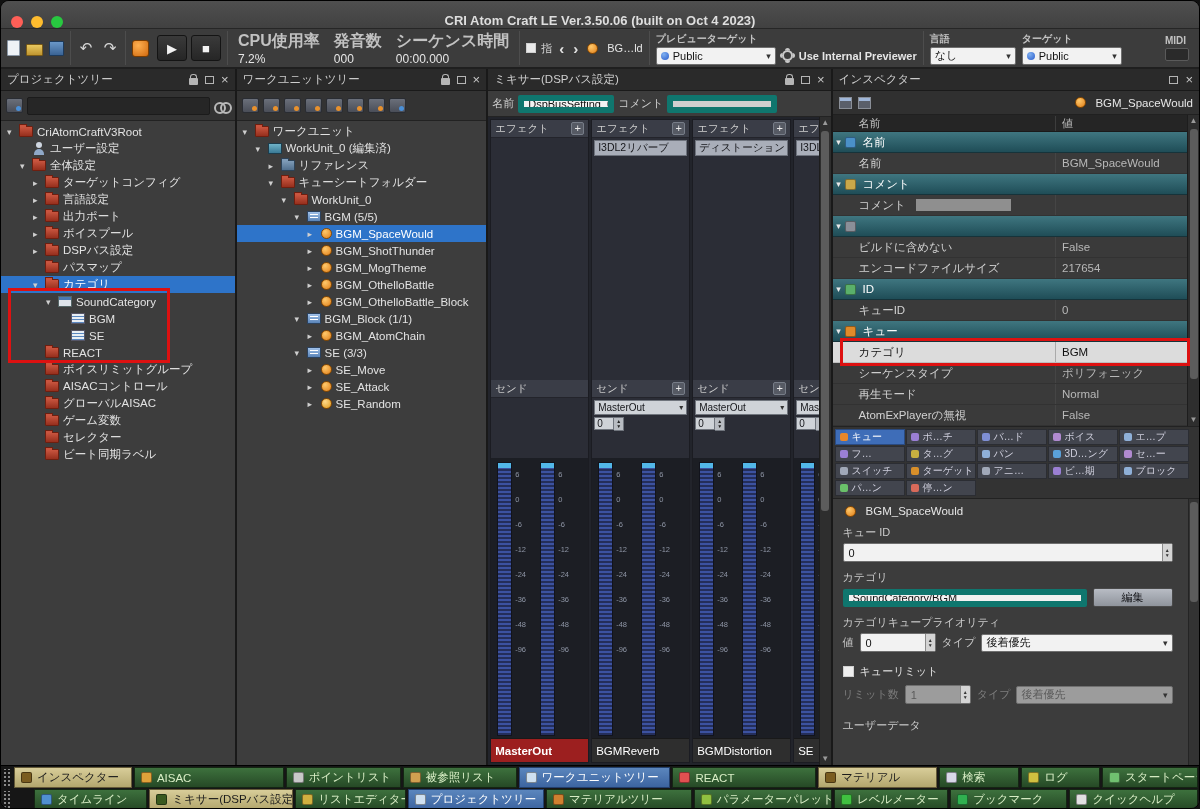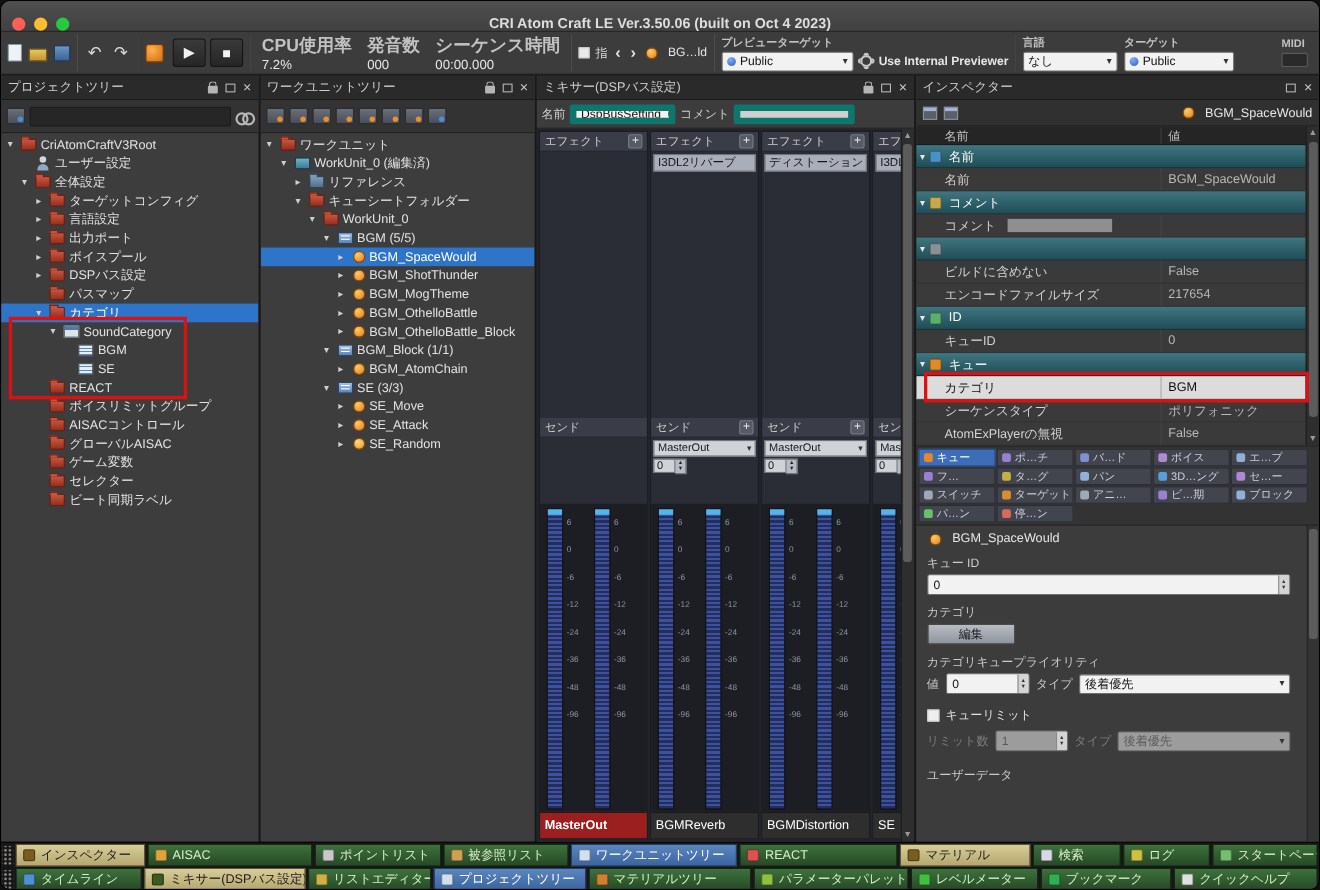--- a/index.html
+++ b/index.html
@@ -835,20 +835,26 @@
               <span class="i-value">BGM</span>
             </div>
 
             <div class="irow row">
               <span class="i-arrow">▾</span>
 
               <span class="i-label">シーケンスタイプ</span>
               <span class="i-value">ポリフォニック</span>
             </div>
 
+            <div class="irow row">
+              <span class="i-arrow">▾</span>
+
+              <span class="i-label">再生モード</span>
+              <span class="i-value">Normal</span>
+            </div>
 
             <div class="irow row">
               <span class="i-arrow">▾</span>
 
               <span class="i-label">AtomExPlayerの無視</span>
               <span class="i-value">False</span>
             </div>
           </div>
         <div class="tbl-scroll">
           <span class="vs-arrow">▲</span>
@@ -951,20 +957,21 @@
         <div class="fld-label">キュー ID</div>
         <div class="spin-input wide">
           <span class="spin-val">0</span>
           <span class="spinner">
               <span>▲</span>
               <span>▼</span>
             </span>
         </div>
         <div class="fld-label">カテゴリ</div>
         <div class="row-h" style="width:330px">
+          <div class="text-input" style="flex:1">SoundCategory/BGM</div>
           <div class="btn">編集</div>
         </div>
         <div class="fld-label">カテゴリキュープライオリティ</div>
         <div class="row-h" style="width:330px">
           <span class="inline-label">値</span>
           <div class="spin-input" style="width:76px">
             <span class="spin-val">0</span>
             <span class="spinner">
                 <span>▲</span>
                 <span>▼</span>
@@ -1056,21 +1063,21 @@
           <div class="dtab green" style="flex-basis: 96px;">
             <span class="dtab-ic" style="background: rgb(112, 192, 112);"></span>
             <span>スタートページ</span>
           </div>
         </div>
     </div>
     <div class="dockrow">
       <span class="grip"></span>
       <div class="dtabs">
 
-          <div class="dtab green" style="flex-basis: 118px;">
+          <div class="dtab green" style="flex-basis: 118px; margin-left: 20px;">
             <span class="dtab-ic" style="background: rgb(80, 144, 208);"></span>
             <span>タイムライン</span>
           </div>
 
           <div class="dtab tan" style="flex-basis: 150px;">
             <span class="dtab-ic" style="background: rgb(58, 90, 32);"></span>
             <span>ミキサー(DSPバス設定)</span>
           </div>
 
           <div class="dtab green" style="flex-basis: 115px;">

